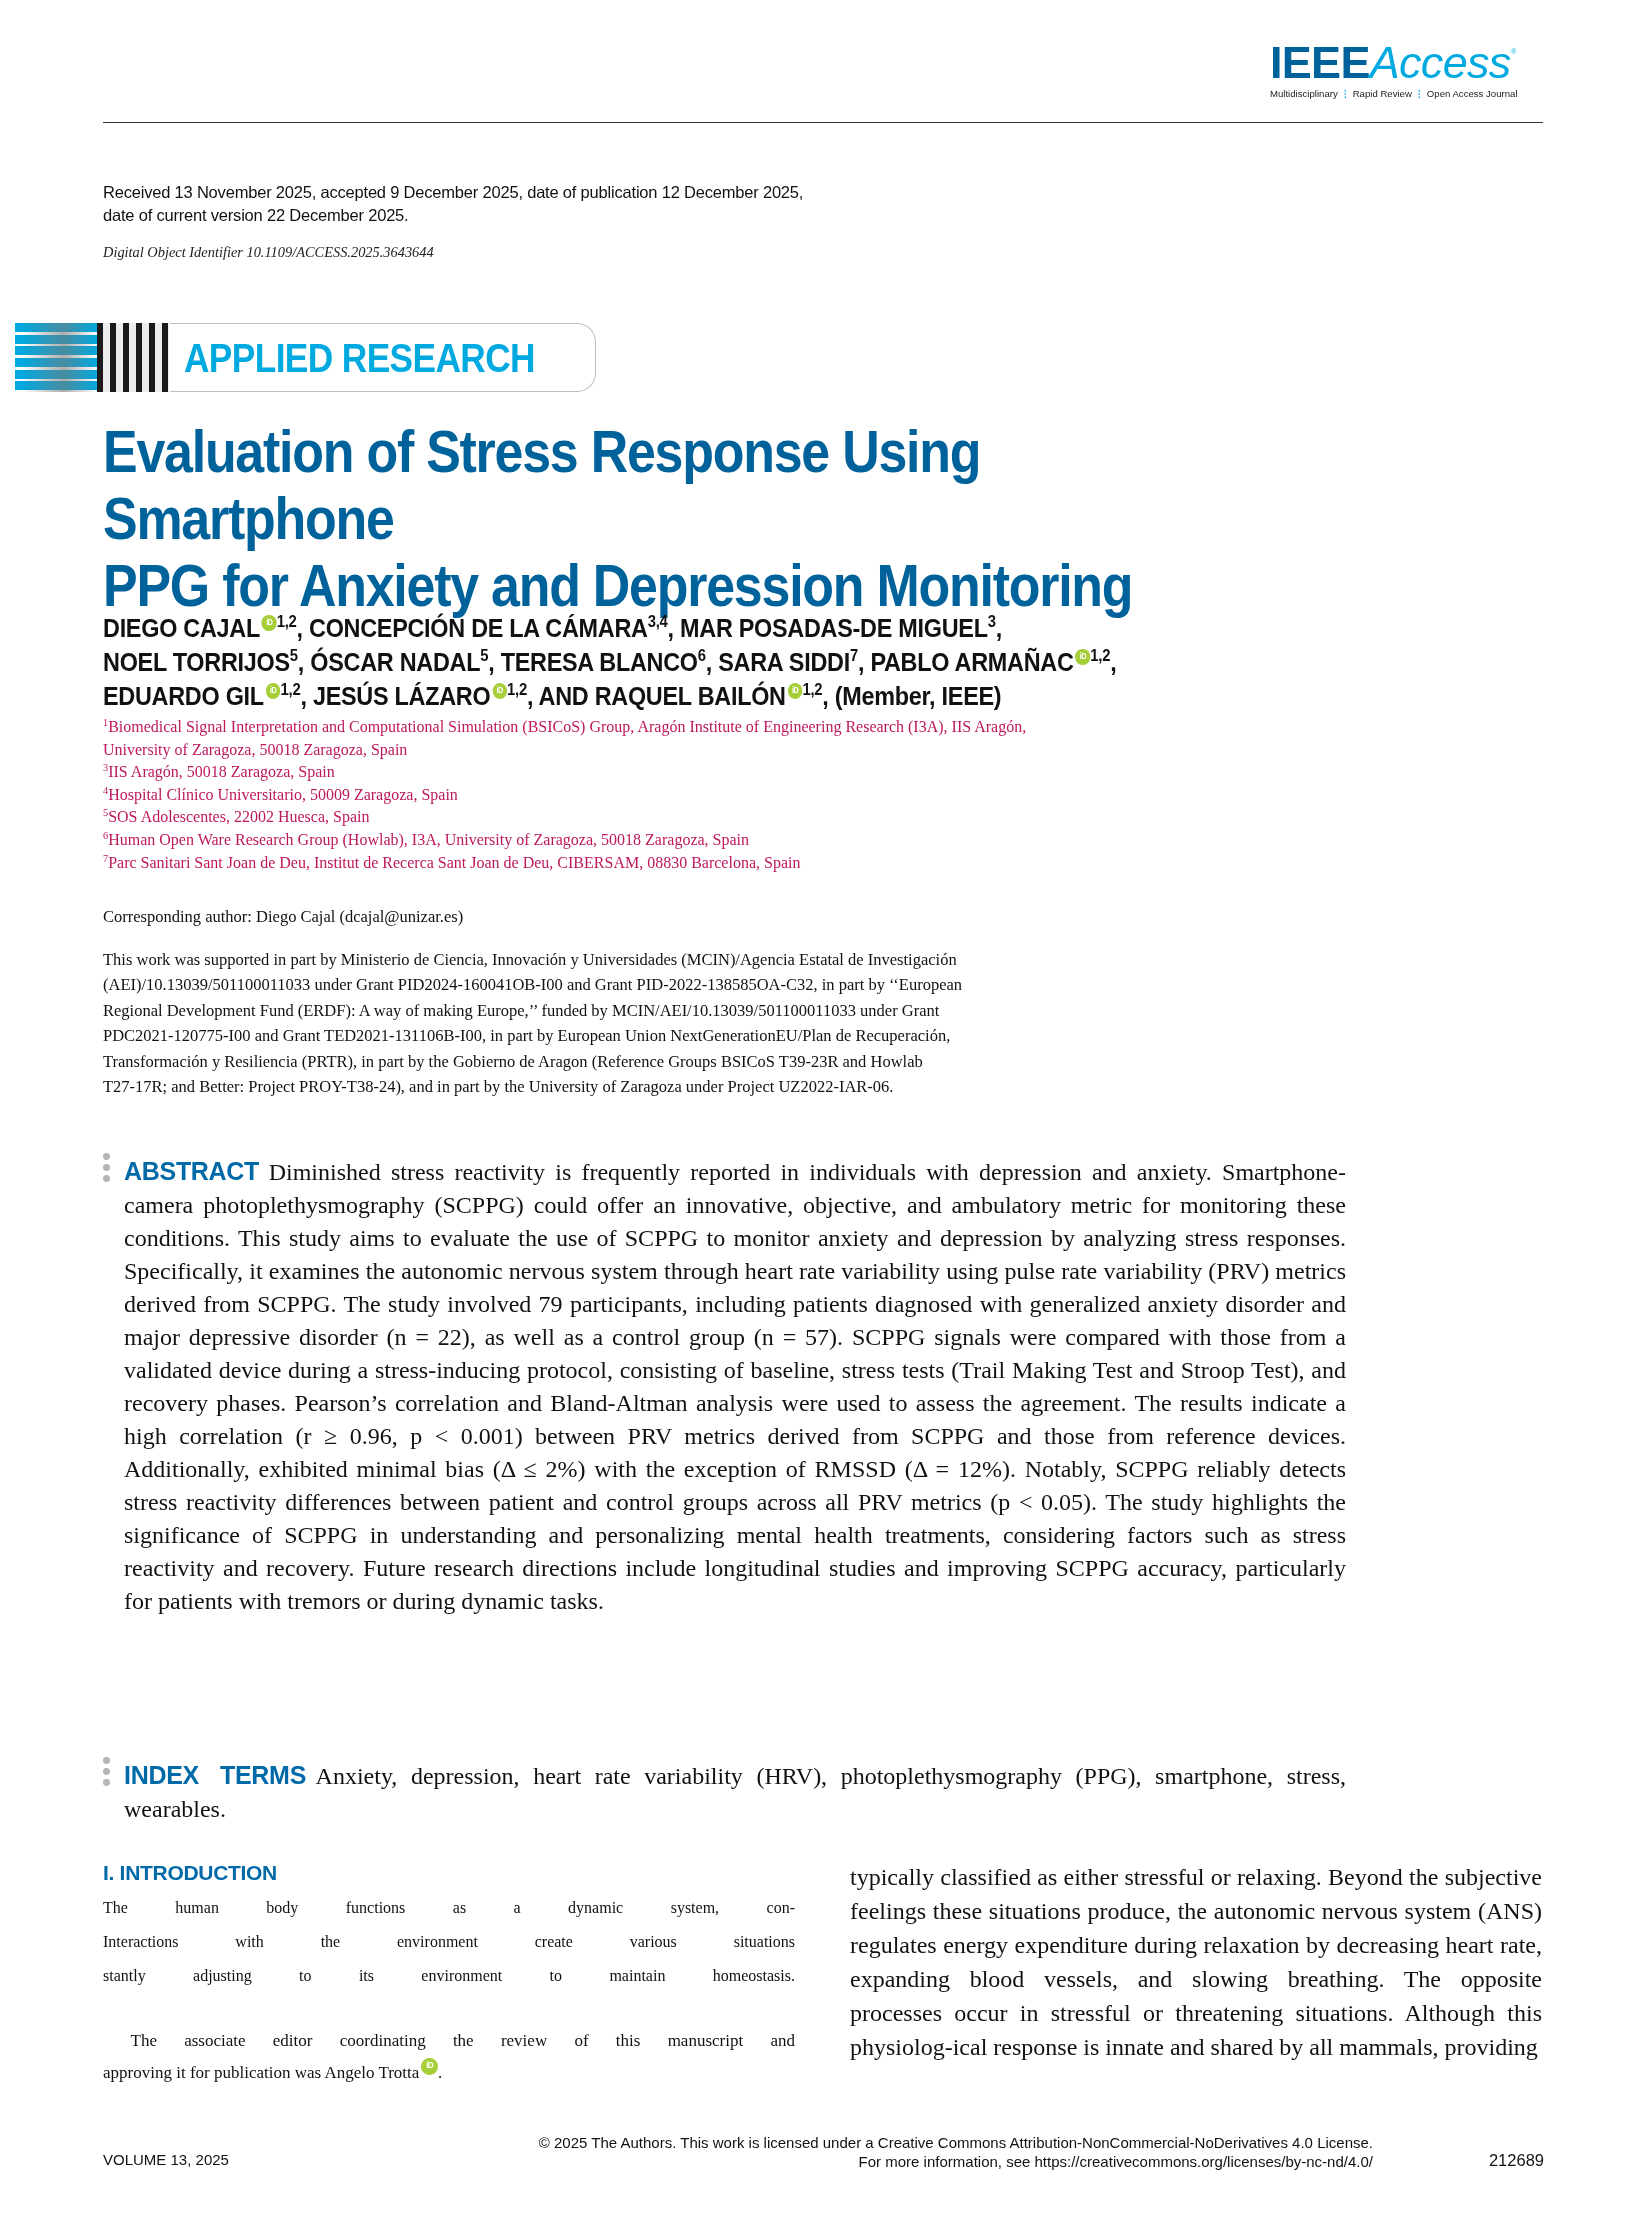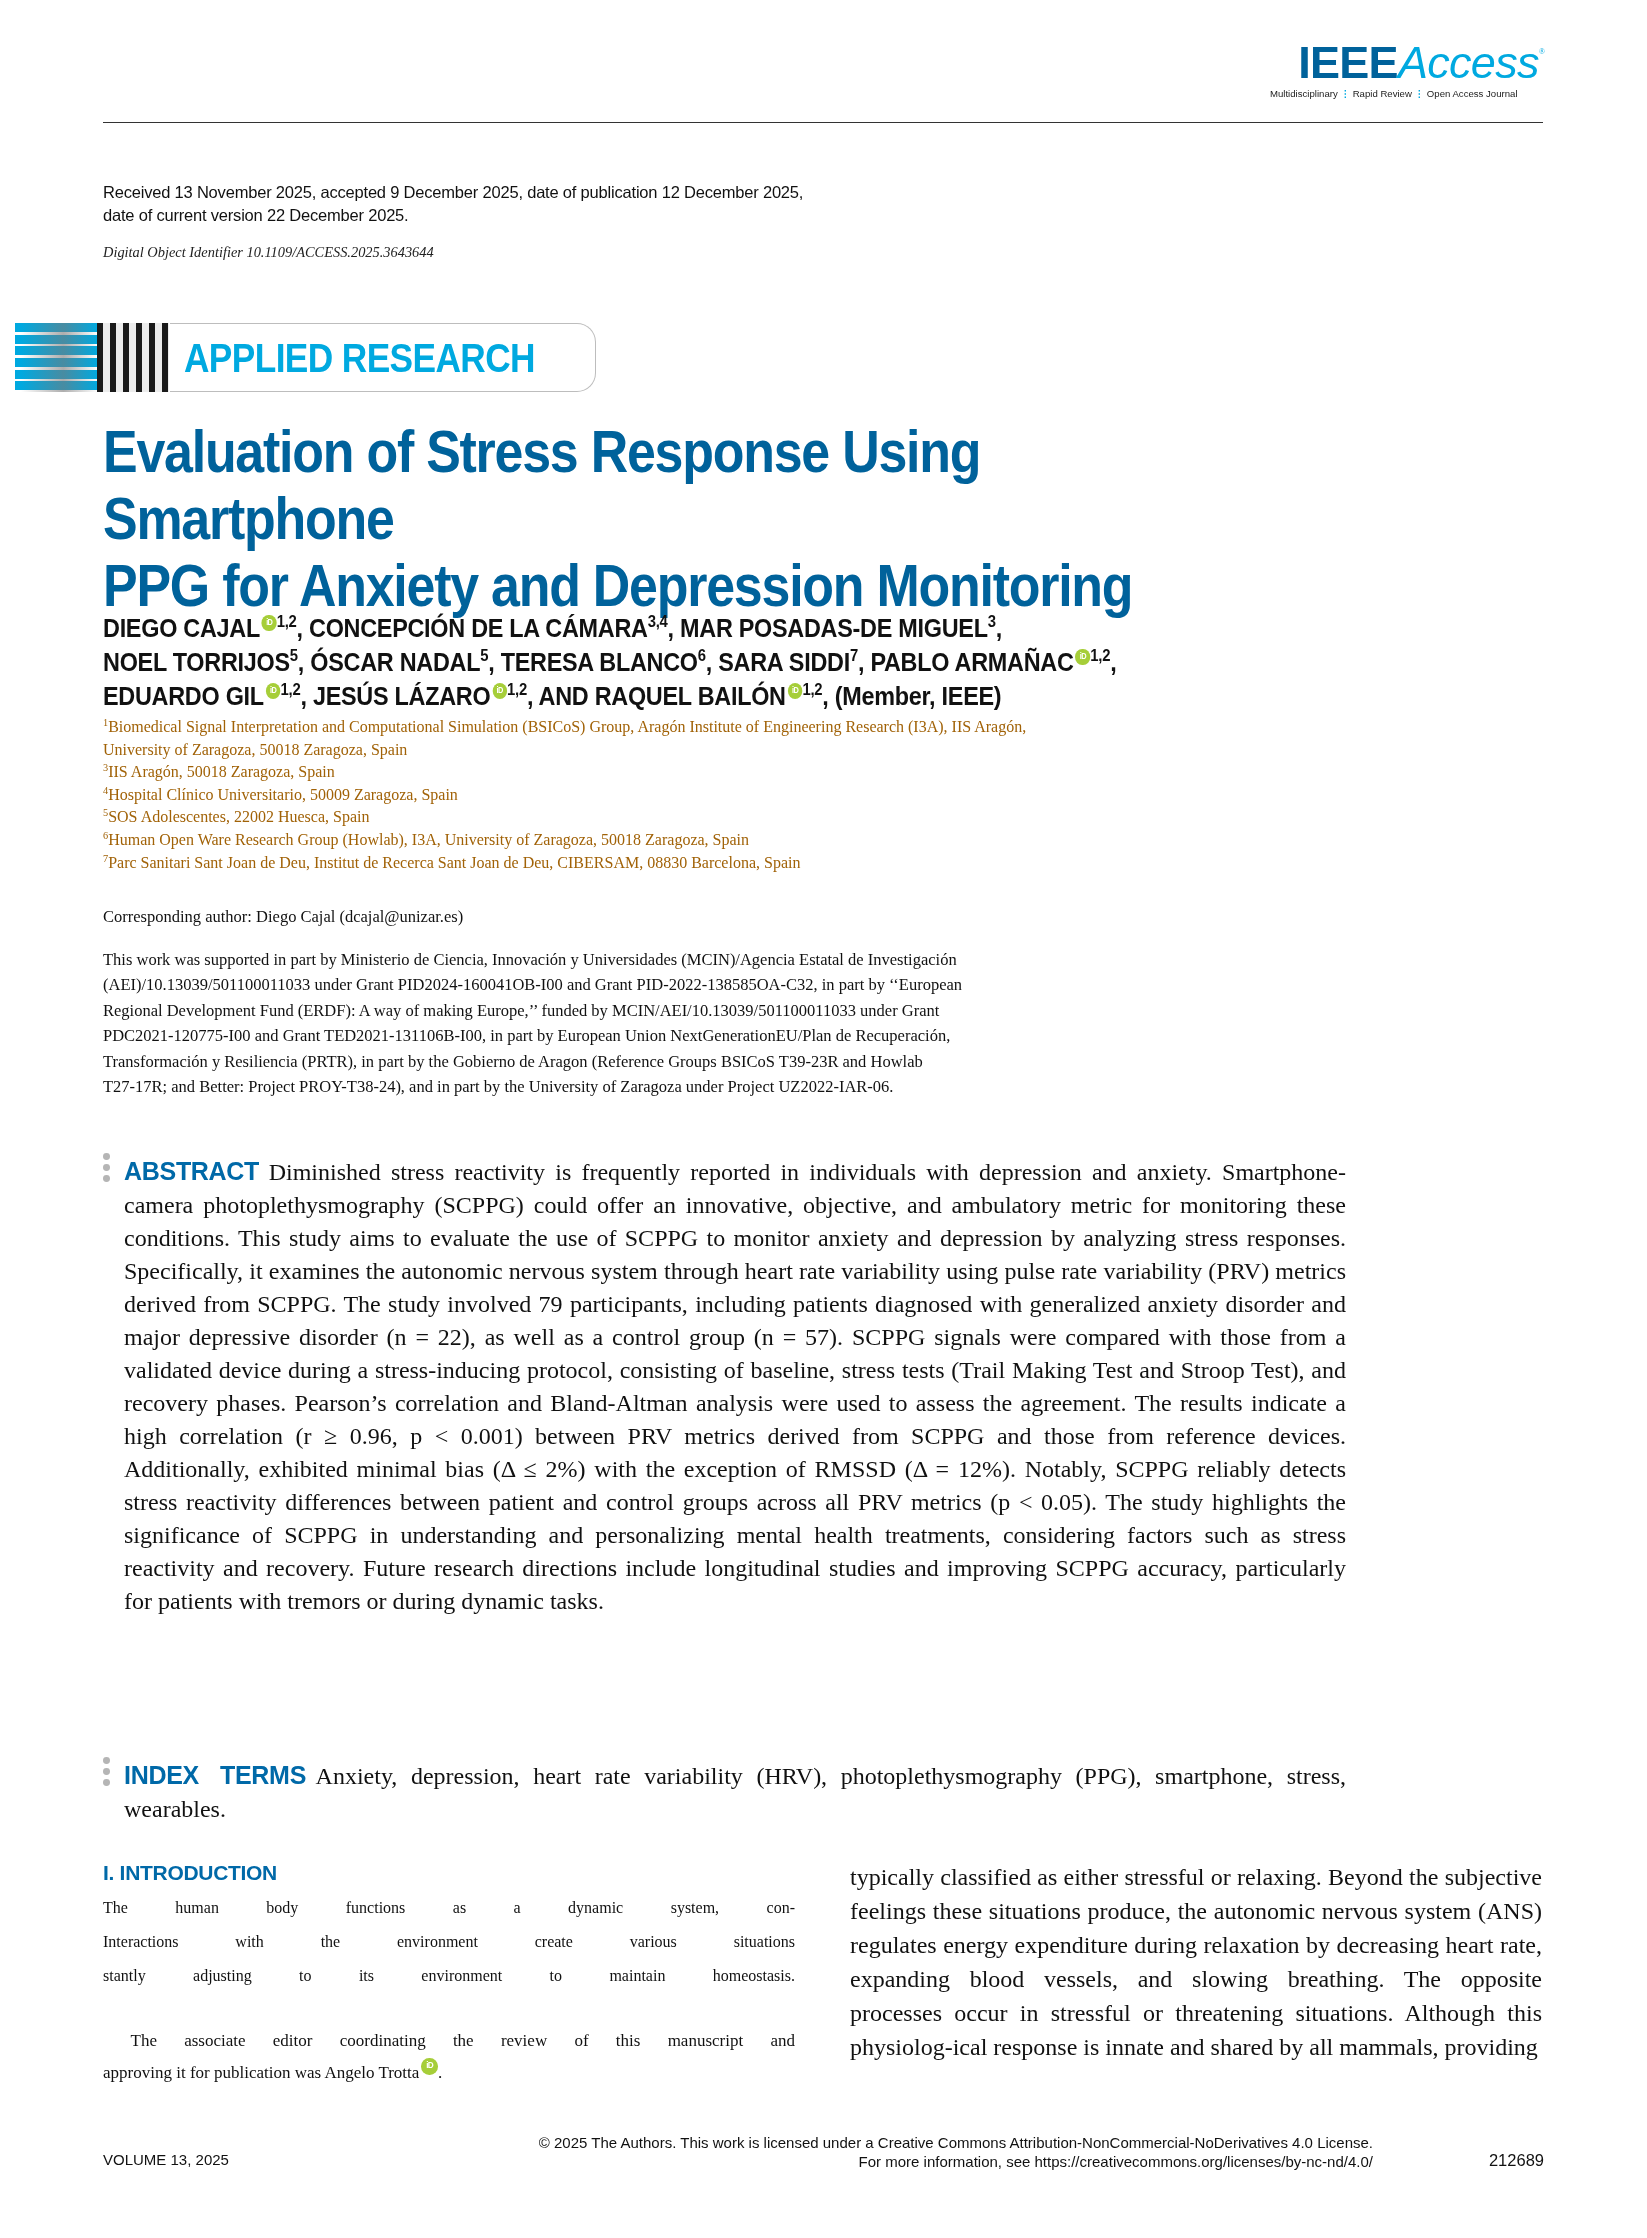--- a/index.html
+++ b/index.html
@@ -1,21 +1,21 @@
 <!DOCTYPE html>
 <html style="font-size:11px"><head>
 <meta charset="utf-8">
 <style>
   * { margin: 0; padding: 0; box-sizing: border-box; }
   html, body { width: 1647px; height: 2239px; background: #ffffff; }
   body { position: relative; overflow: hidden; color: #111; }
 
   
   .logo { position: absolute; left: 1270px; top: 40px; width: 275px; }
-  .logo-main { white-space: nowrap; line-height: 1; text-align: right; }
+  .logo-main { white-space: nowrap; line-height: 1; }
   .logo-ieee { font-family: "Liberation Sans", sans-serif; font-weight: 700; font-size: 45px; color: #00629b; letter-spacing: -0.7px; }
   .logo-access { font-family: "Liberation Sans", sans-serif; font-weight: 400; font-style: italic; font-size: 45px; color: #00a9e0; letter-spacing: -0.7px; }
   .logo-reg { font-size: 8.2px; color: #00a9e0; vertical-align: top; position: relative; top: 8.2px; }
   .logo-tag { font-family: "Liberation Sans", sans-serif; font-size: 9.6px; color: #222; margin-top: 3px; white-space: nowrap; }
   .logo-sep { color: #00a9e0; font-weight: 700; padding: 0 2.7px; }
   .header-rule { position: absolute; left: 103px; top: 122px; width: 1440px; height: 1.4px; background: #333; }
 
   
   .dates { position: absolute; left: 103px; top: 181px; font-family: "Liberation Sans", sans-serif; font-size: 16.5px; line-height: 22.6px; color: #111; letter-spacing: -0.2px; }
   .doi { position: absolute; left: 103px; top: 244px; font-family: "Liberation Serif", serif; font-style: italic; font-size: 14.4px; color: #222; }
@@ -33,21 +33,21 @@
 
   
   .title { position: absolute; left: 103px; top: 419px; width: 1304px; font-family: "Liberation Sans", sans-serif; font-weight: 700; font-size: 59px; line-height: 67px; color: #00629b; letter-spacing: -1.4px; transform: scaleX(0.88); transform-origin: left top; }
 
   
   .authors { position: absolute; left: 103px; top: 611px; width: 1441px; font-family: "Liberation Sans", sans-serif; font-weight: 700; font-size: 26px; line-height: 34px; color: #111; letter-spacing: -0.3px; transform: scaleX(0.9); transform-origin: left top; }
   .authors sup { font-size: 16.5px; vertical-align: 10.3px; line-height: 0; }
   .orcid { display: inline-block; width: 16.5px; height: 16.5px; border-radius: 50%; background: #a6ce39; color: #fff; font-size: 8.2px; font-weight: 700; line-height: 16.5px; text-align: center; vertical-align: 12.4px; margin-left: 2.1px; font-family: "Liberation Sans", sans-serif; letter-spacing: -0.7px; }
 
   
-  .affil { position: absolute; left: 103px; top: 716px; width: 1167px; font-family: "Liberation Serif", serif; font-size: 16px; line-height: 22.6px; color: #a16207; }
+  .affil { position: absolute; left: 103px; top: 716px; width: 1167px; font-family: "Liberation Serif", serif; font-size: 16px; line-height: 22.6px; color: #be185d; }
   .affil sup { font-size: 10.3px; vertical-align: 6.2px; line-height: 0; }
   .corresp { position: absolute; left: 103px; top: 907px; font-family: "Liberation Serif", serif; font-size: 16.5px; color: #111; }
   .funding { position: absolute; left: 103px; top: 947px; width: 1180px; font-family: "Liberation Serif", serif; font-size: 16.5px; line-height: 25.4px; color: #111; }
 
   
   .dots { position: absolute; width: 8.2px; }
   .dots span { display: block; width: 6.9px; height: 6.9px; border-radius: 50%; background: #b5b5b5; margin-bottom: 4.1px; }
   .abstract { position: absolute; left: 124px; top: 1155px; width: 1222px; font-family: "Liberation Serif", serif; font-size: 24px; line-height: 33px; color: #111; text-align: justify; }
   .label-blue { font-family: "Liberation Sans", sans-serif; font-weight: 700; color: #0069a8; font-size: 25px; letter-spacing: -0.3px; margin-right: 9.6px; }
   .index-terms { position: absolute; left: 124px; top: 1759px; width: 1222px; font-family: "Liberation Serif", serif; font-size: 24px; line-height: 33px; color: #111; text-align: justify; }

